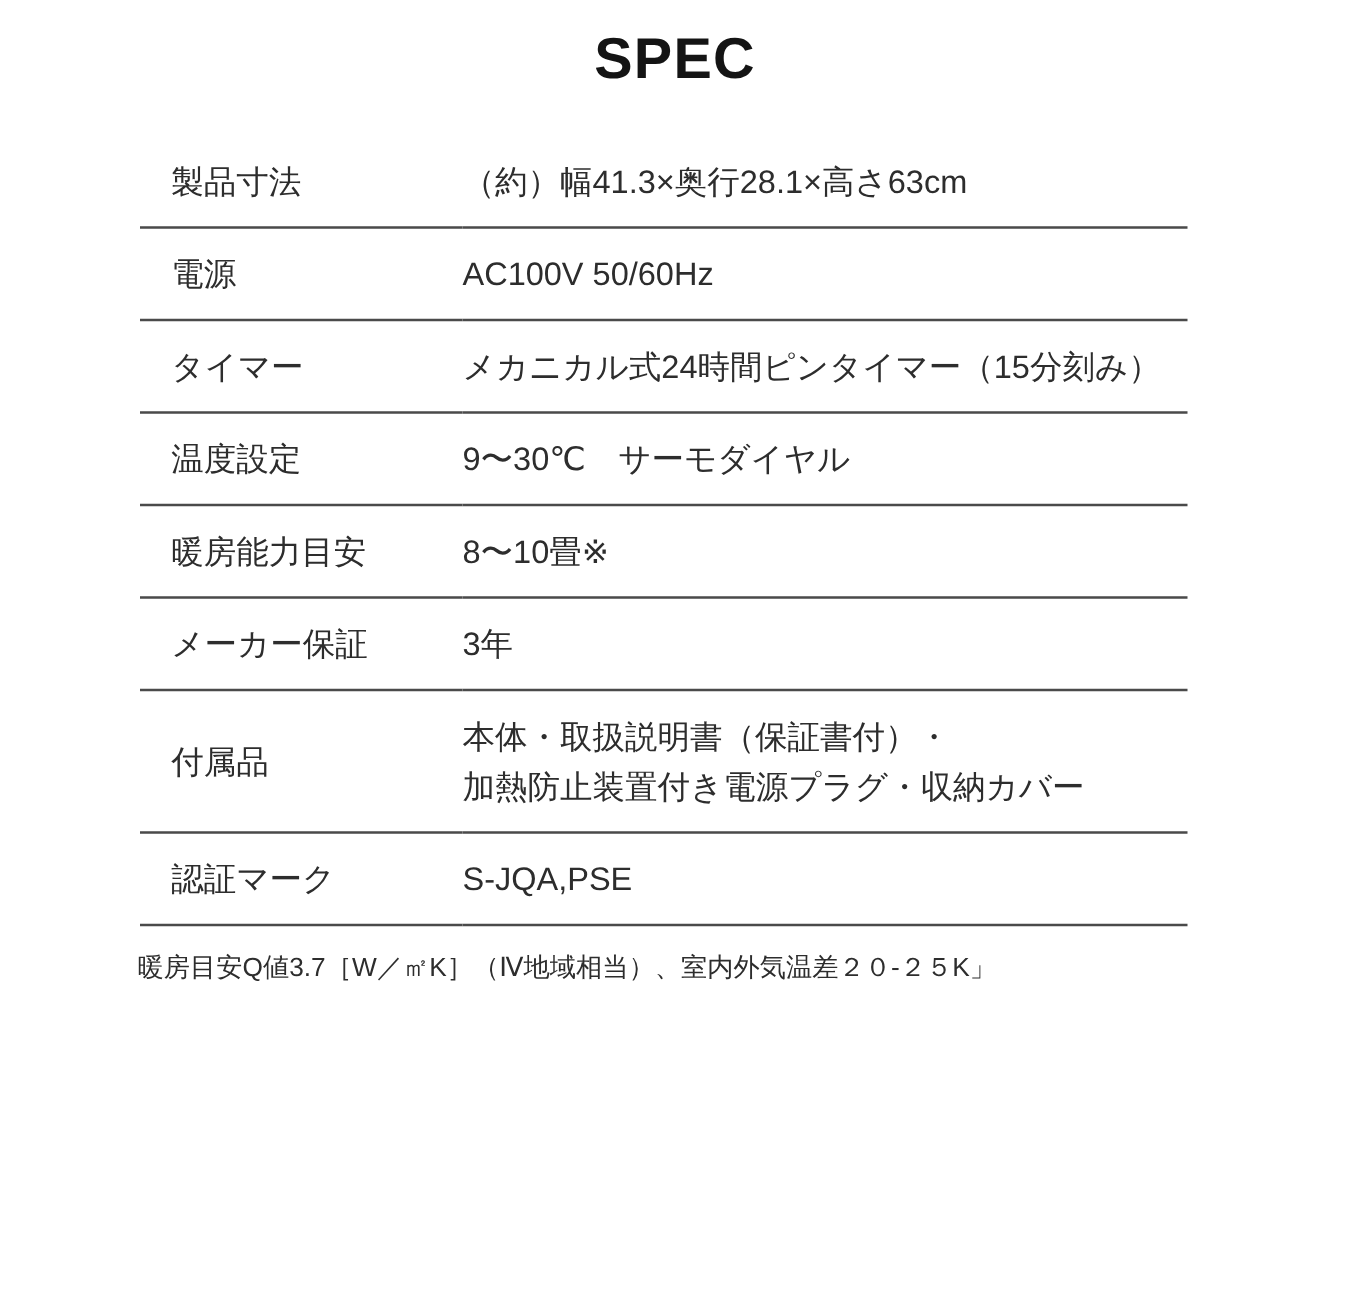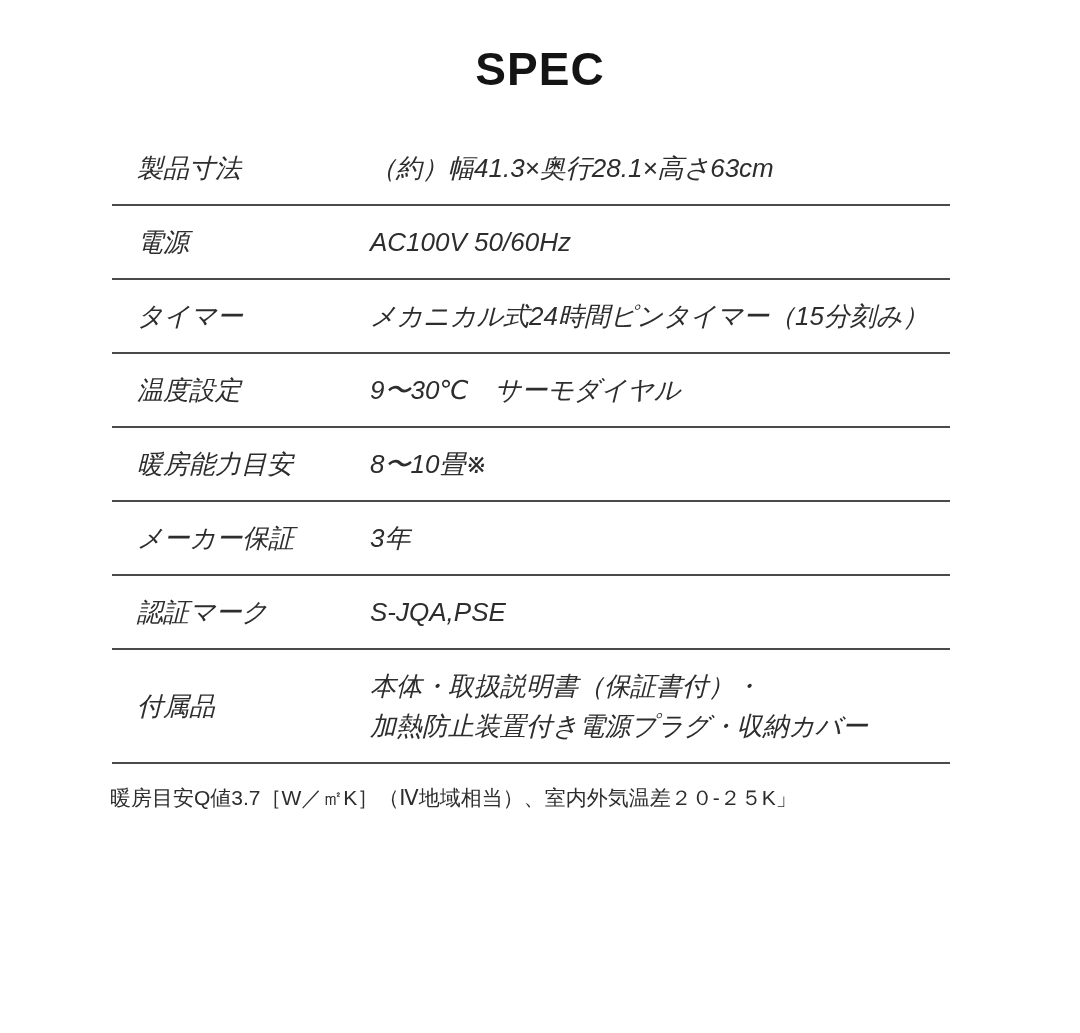--- a/index.html
+++ b/index.html
@@ -12,21 +12,21 @@
     color: #2d2d2d;
     overflow: hidden;
   }
   .sheet {
     width: 1080px;
     height: 1033px;
     background: #ffffff;
   }
   .title {
     margin: 0;
-    padding-top: 40px;
+    padding-top: 17px;
     height: 58px;
     text-align: center;
     font-size: 46px;
     line-height: 58px;
     font-weight: bold;
     letter-spacing: 1px;
     color: #141414;
   }
   .spec-table {
     border-collapse: collapse;
@@ -34,21 +34,20 @@
     width: 838px;
     table-layout: fixed;
   }
   .spec-table td {
     border-bottom: 2px solid #4a4a4a;
     font-size: 26px;
     line-height: 34px;
     padding: 16px 0;
     vertical-align: middle;
     color: #2d2d2d;
-    font-style: italic;
   }
   .spec-table td.label {
     width: 258px;
     padding-left: 25px;
     box-sizing: border-box;
   }
   .spec-table td.value {
     white-space: pre-line;
     line-height: 40px;
   }
@@ -89,27 +88,27 @@
         </tr>
         <tr>
           <td class="label">暖房能力目安</td>
           <td class="value">8〜10畳※</td>
         </tr>
         <tr>
           <td class="label">メーカー保証</td>
           <td class="value">3年</td>
         </tr>
         <tr>
-          <td class="label">認証マーク</td>
-          <td class="value">S-JQA,PSE</td>
-        </tr>
-        <tr>
           <td class="label">付属品</td>
           <td class="value">本体・取扱説明書（保証書付）・
 加熱防止装置付き電源プラグ・収納カバー</td>
+        </tr>
+        <tr>
+          <td class="label">認証マーク</td>
+          <td class="value">S-JQA,PSE</td>
         </tr>
       </tbody>
   </table>
 
   <div class="footnote">
     <span class="fn-line">暖房目安Q値3.7［W／㎡K］（Ⅳ地域相当）、室内外気温差２０-２５K」</span>
 
   </div>
 
 </div>

